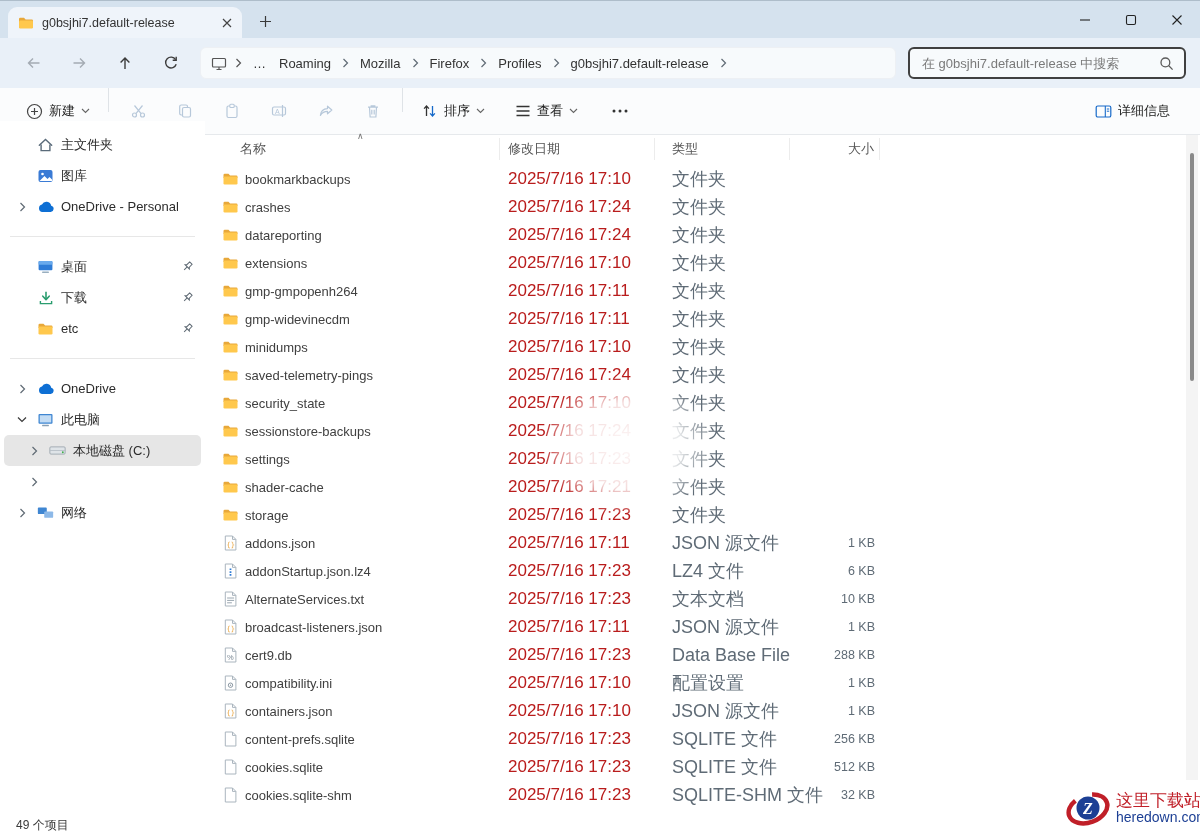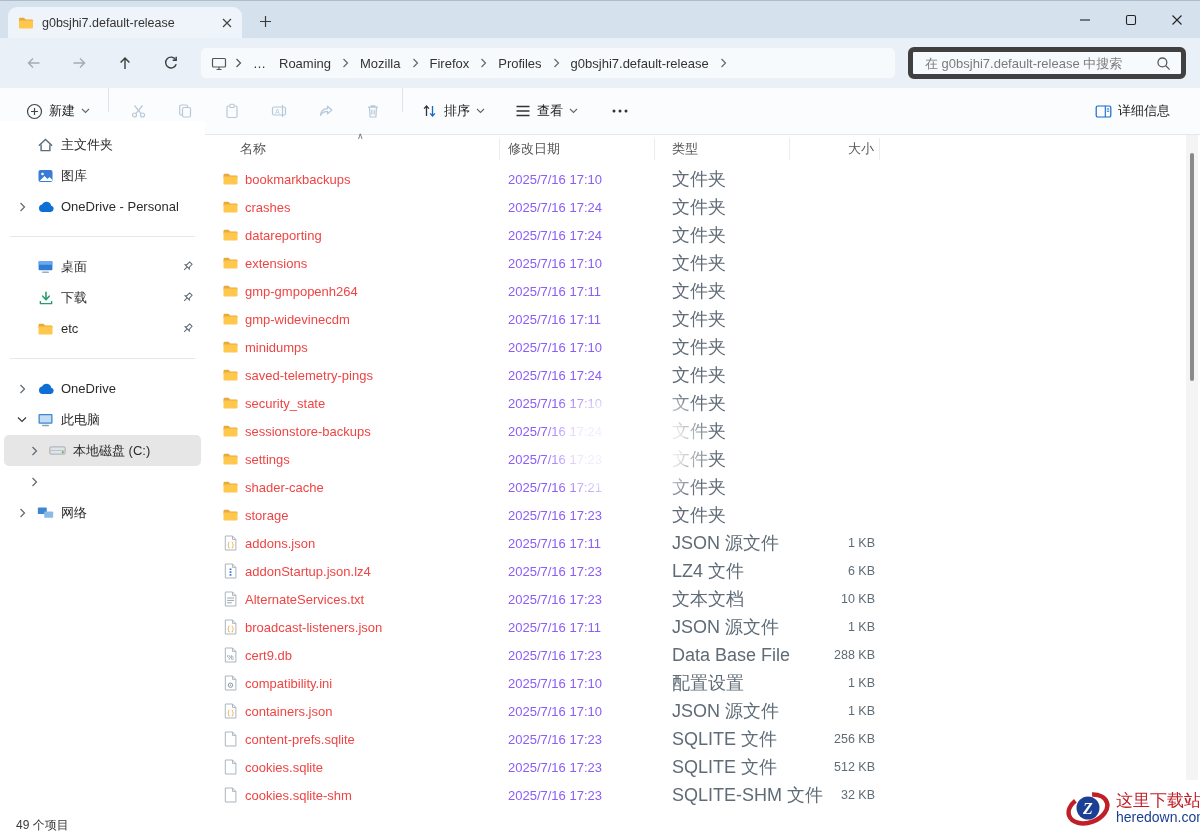--- a/index.html
+++ b/index.html
@@ -23,21 +23,21 @@
   .navbar{position:absolute;left:0;top:38px;width:1200px;height:50px;background:#e9f0f8;}
   .nav-btns{position:absolute;left:10px;top:0;height:50px;display:flex;align-items:center;}
   .nav-btn{width:46px;height:36px;display:flex;align-items:center;justify-content:center;border-radius:4px;}
   .nav-disabled{color:#a4abb3;}
   .nav-enabled{color:#3c3c3c;}
   .addrbar{position:absolute;left:200px;top:9px;width:696px;height:32px;background:#f7fafc;
     border:1px solid #edf0f4;border-radius:6px;display:flex;align-items:center;padding:0 10px;gap:7px;overflow:hidden;}
   .crumb{color:#333;font-size:13px;white-space:nowrap;padding:2px 3px;border-radius:3px;}
   .crumb-sep{display:flex;align-items:center;padding:0 1px;}
   .searchbar{position:absolute;left:908px;top:9px;width:278px;height:32px;background:#f7fafc;
-    border:5px solid #404040;border-radius:6px;display:flex;align-items:center;padding:0 10px;gap:6px;}
+    border:2px solid #404040;border-radius:6px;display:flex;align-items:center;padding:0 10px;gap:6px;}
   .searchbar input{flex:1;border:none;outline:none;background:transparent;font-family:inherit;
     font-size:13px;color:#444;}
   .searchbar input::placeholder{color:#7a7a7a;opacity:1;}
 
   
   .toolbar{position:absolute;left:0;top:88px;width:1200px;height:47px;background:#fbfcfd;
     border-bottom:1px solid #e6e9ec;display:flex;padding:0 22px 0 18px;}
   .tb-group{display:flex;align-items:center;}
   .tb-btn{display:flex;align-items:center;gap:6px;padding:6px 8px;border-radius:5px;color:#222;}
   .tb-ico{width:38px;height:34px;display:flex;align-items:center;justify-content:center;border-radius:5px;color:#b7c8da;}
@@ -58,22 +58,22 @@
   .filearea{position:absolute;left:205px;top:135px;width:995px;height:680px;background:#fff;}
   .grid-row{display:grid;grid-template-columns:295px 155px 135px 90px 1fr;align-items:center;height:28px;}
   .hdr{color:#555;font-size:13px;position:relative;}
   .hdr .hcell{height:22px;display:flex;align-items:center;}
   .hc-name{padding-left:35px;border-right:1px solid #ececec;}
   .hc-date{padding-left:8px;border-right:1px solid #ececec;}
   .hc-type{padding-left:17px;border-right:1px solid #ececec;}
   .hc-size{justify-content:flex-end;padding-right:5px;border-right:1px solid #ececec;text-align:center;}
   .sort-caret{position:absolute;left:152px;top:-4px;font-size:9px;color:#777;}
   .rows{position:absolute;left:0;top:30px;width:995px;}
-  .cell-name{display:flex;align-items:center;gap:6px;padding-left:17px;color:#ef4444;font-size:13px;overflow:hidden;white-space:nowrap;}
-  .cell-date{padding-left:8px;color:#8b5cf6;font-size:13px;white-space:nowrap;}
+  .cell-name{display:flex;align-items:center;gap:6px;padding-left:17px;color:#404040;font-size:13px;overflow:hidden;white-space:nowrap;}
+  .cell-date{padding-left:8px;color:#b91c1c;font-size:17px;white-space:nowrap;}
   .cell-type{padding-left:17px;color:#5f6b76;font-size:18px;white-space:nowrap;}
   .cell-size{text-align:right;padding-right:5px;color:#5f6b76;font-size:12.5px;white-space:nowrap;}
   .f-icon{width:17px;height:16px;display:flex;align-items:center;justify-content:center;flex:none;}
 
   
   .scrollbar{position:absolute;right:2px;top:135px;width:12px;height:680px;background:#f4f4f4;}
   .scroll-thumb{position:absolute;left:4px;top:18px;width:4px;height:228px;background:#8a8a8a;border-radius:3px;}
 
   
   .statusbar{position:absolute;left:0;top:815px;width:1200px;height:21px;background:#fff;

